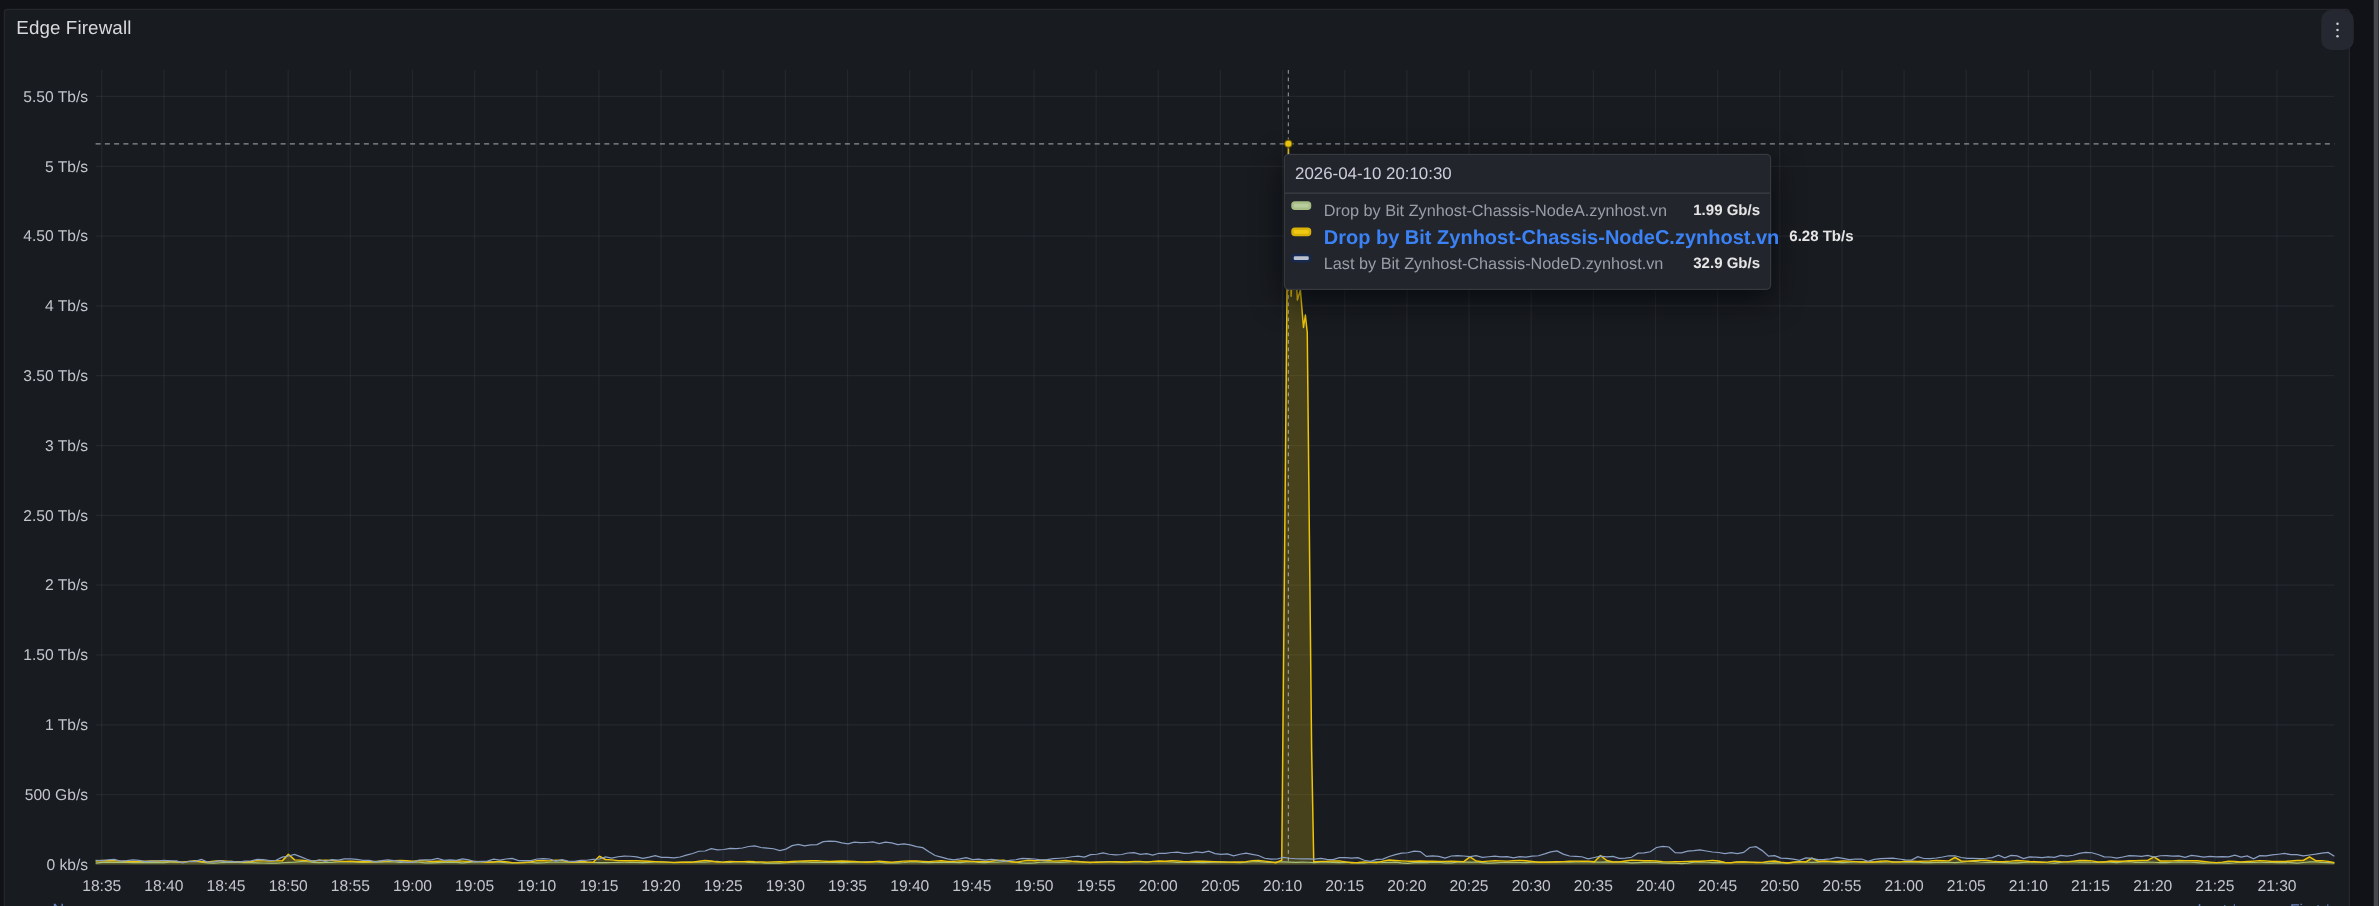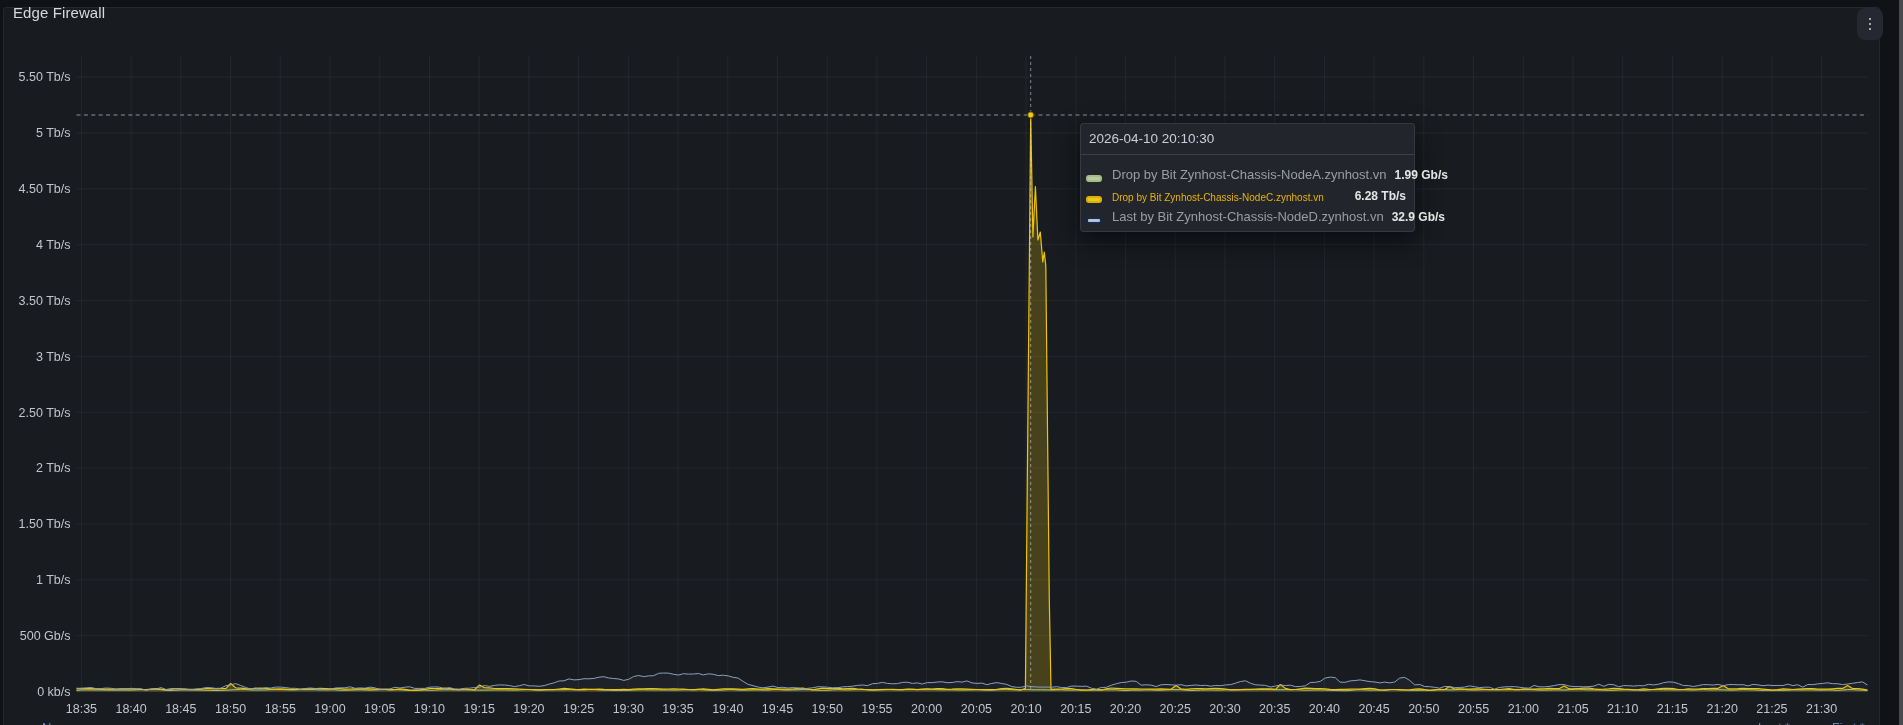--- a/index.html
+++ b/index.html
@@ -1,25 +1,25 @@
 <!DOCTYPE html>
 <html><head><meta charset="utf-8"><style>
 html,body{margin:0;padding:0;width:1903px;height:725px;background:#111217;overflow:hidden}
 body{font-family:"Liberation Sans",sans-serif;position:relative}
 #panel{position:absolute;left:3px;top:7px;width:1877px;height:740px;background:#181b1f;border:1px solid #25272d;border-radius:3px;box-sizing:border-box}
-#title{position:absolute;left:13px;top:4px;font-size:15px;font-weight:500;color:#d8d9dd;letter-spacing:0.1px}
+#title{position:absolute;left:13px;top:14px;font-size:15px;font-weight:500;color:#d8d9dd;letter-spacing:0.1px}
 #menu{position:absolute;left:1857px;top:8px;width:26px;height:32px;background:#252830;border-radius:8px}
 #menu span{position:absolute;left:11.5px;width:2.6px;height:2.6px;border-radius:1px;background:#ced0d9}
-#tt{position:absolute;left:1080px;top:123px;width:335px;box-sizing:border-box;background:#22252b;border:1px solid rgba(204,204,220,0.12);border-radius:4px;box-shadow:0 8px 24px rgba(1,4,9,0.65)}
+#tt{position:absolute;left:1027px;top:123px;width:390px;box-sizing:border-box;background:#22252b;border:1px solid rgba(204,204,220,0.12);border-radius:4px;box-shadow:0 8px 24px rgba(1,4,9,0.65)}
 #tt .hd{padding:7px 8px;font-size:13.5px;line-height:16px;color:#ccccdc}
 #tt .bd{border-top:1px solid rgba(204,204,220,0.16);padding:6px 8px 7px 5px}
-#tt .row{display:flex;align-items:flex-end;height:21px;font-size:13px;white-space:nowrap}
+#tt .row{display:flex;align-items:flex-start;height:21px;font-size:13px;white-space:nowrap}
 #tt .pill{width:12px;height:3px;border-radius:3px;border:2px solid;margin-right:10px;flex:none}
 #tt .lbl{color:#9a9da8}
-#tt .lblb{color:#eab308;font-weight:400;font-size:10px}
+#tt .lblb{color:#3b82f6;font-weight:700;font-size:16px}
 #tt .val{margin-left:auto;font-weight:700;font-size:12px;color:#e5e5e5;padding-left:8px}
 .leg{position:absolute;font-size:12.5px;color:#6880bd;font-weight:500}
 #sb{position:absolute;left:1899px;top:0;width:4px;height:725px;background:#47494f}
 </style></head><body>
 <div id="panel"></div>
 <svg width="1903" height="725" viewBox="0 0 1903 725" style="position:absolute;left:0;top:0">
     <g stroke="rgba(204,204,220,0.07)" stroke-width="1">
       <line x1="76.5" y1="691.50" x2="1867.5" y2="691.50"></line>
       <line x1="76.5" y1="635.65" x2="1867.5" y2="635.65"></line>
       <line x1="76.5" y1="579.80" x2="1867.5" y2="579.80"></line>

